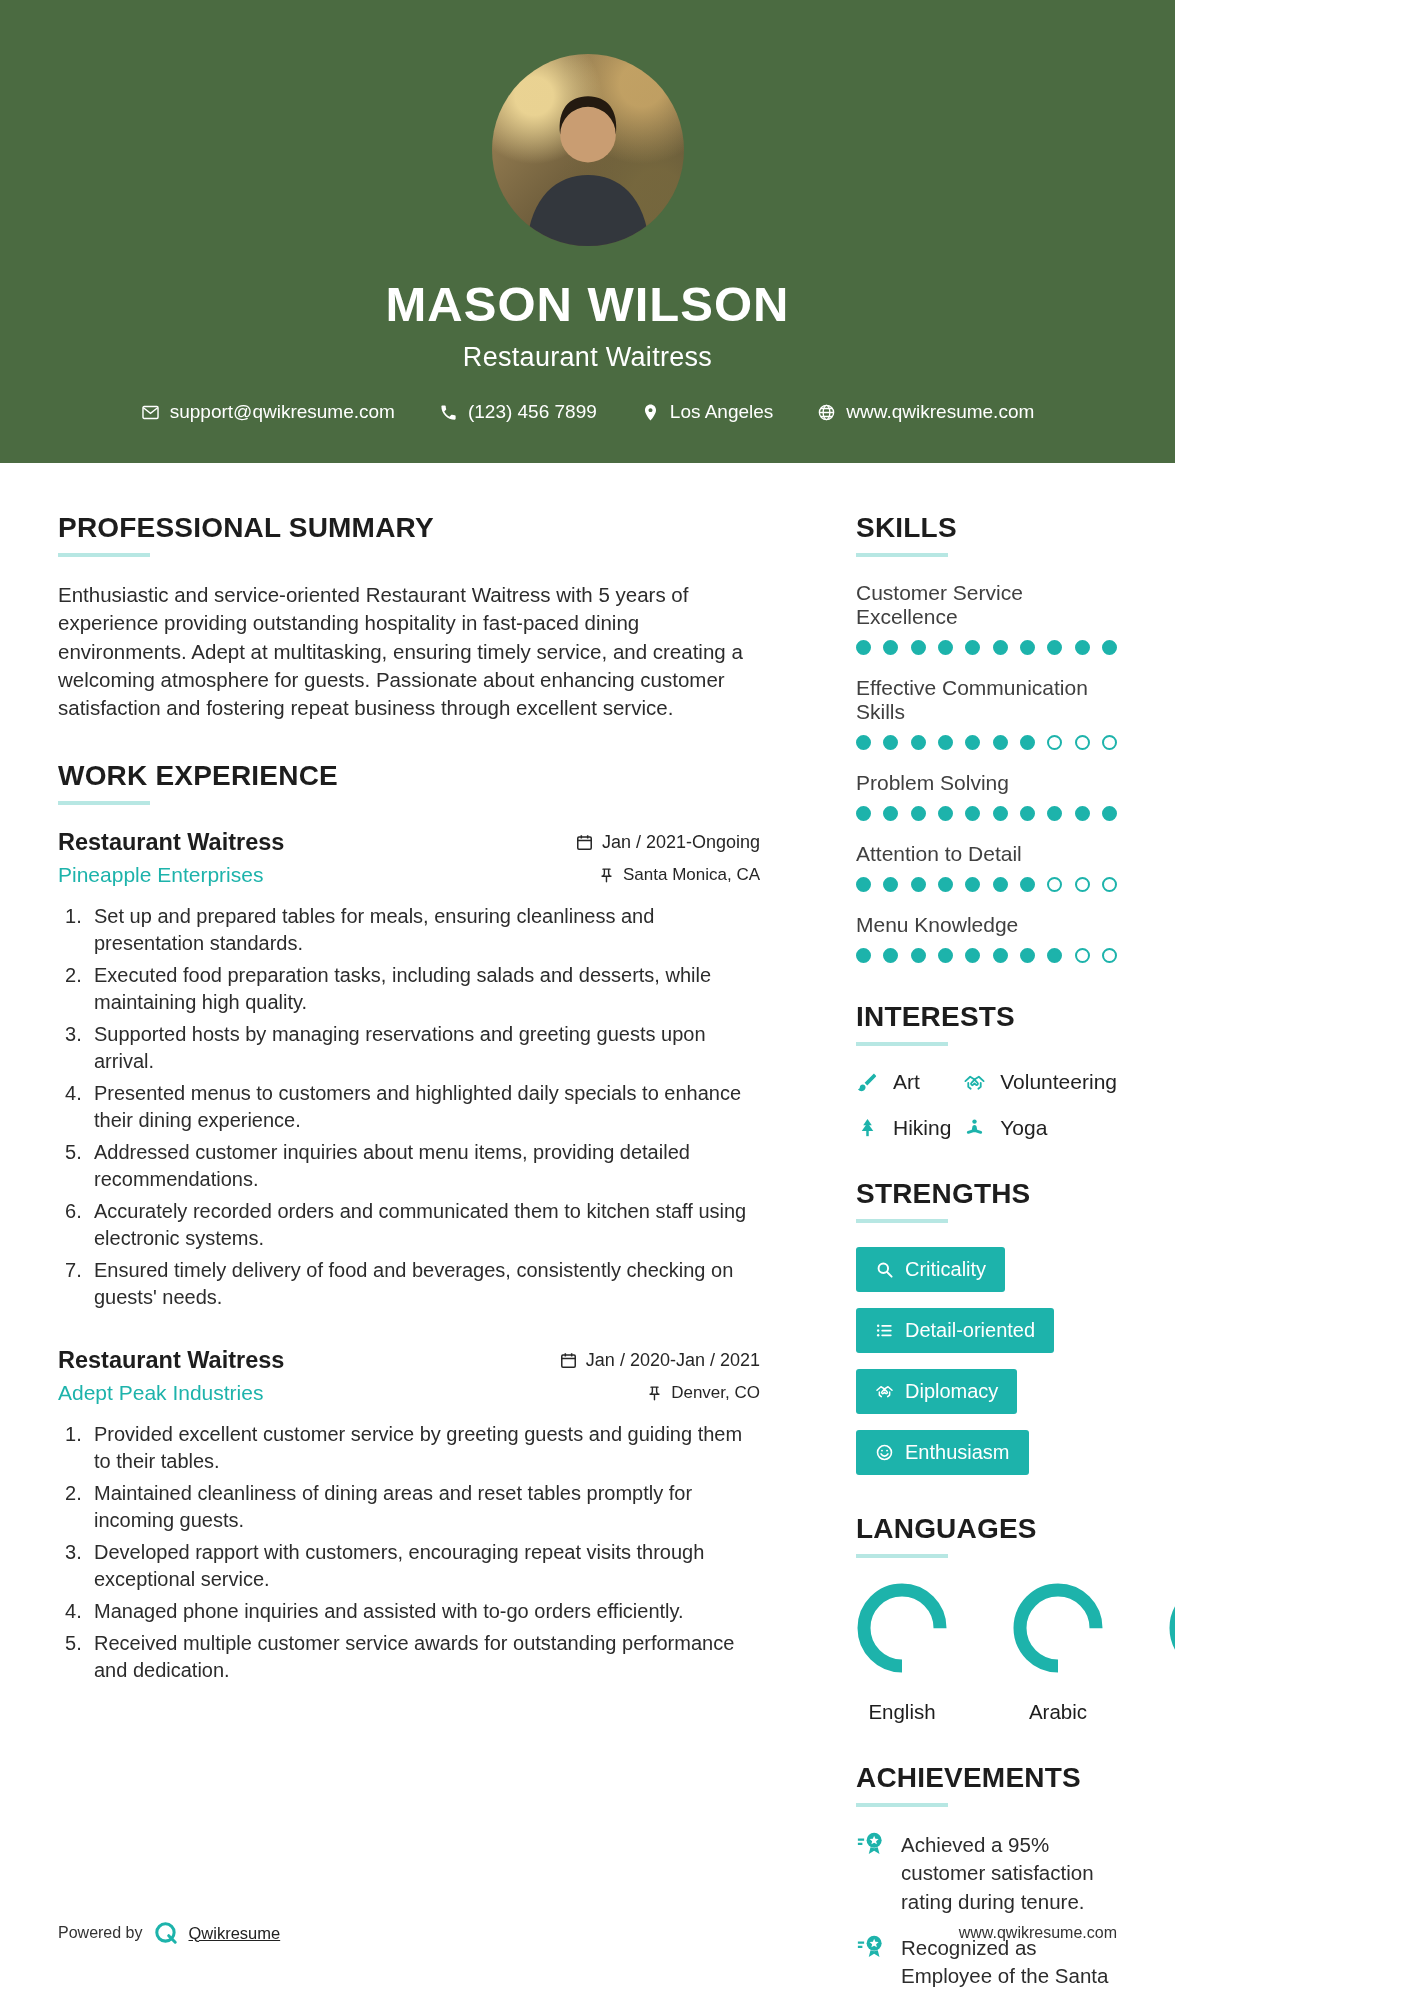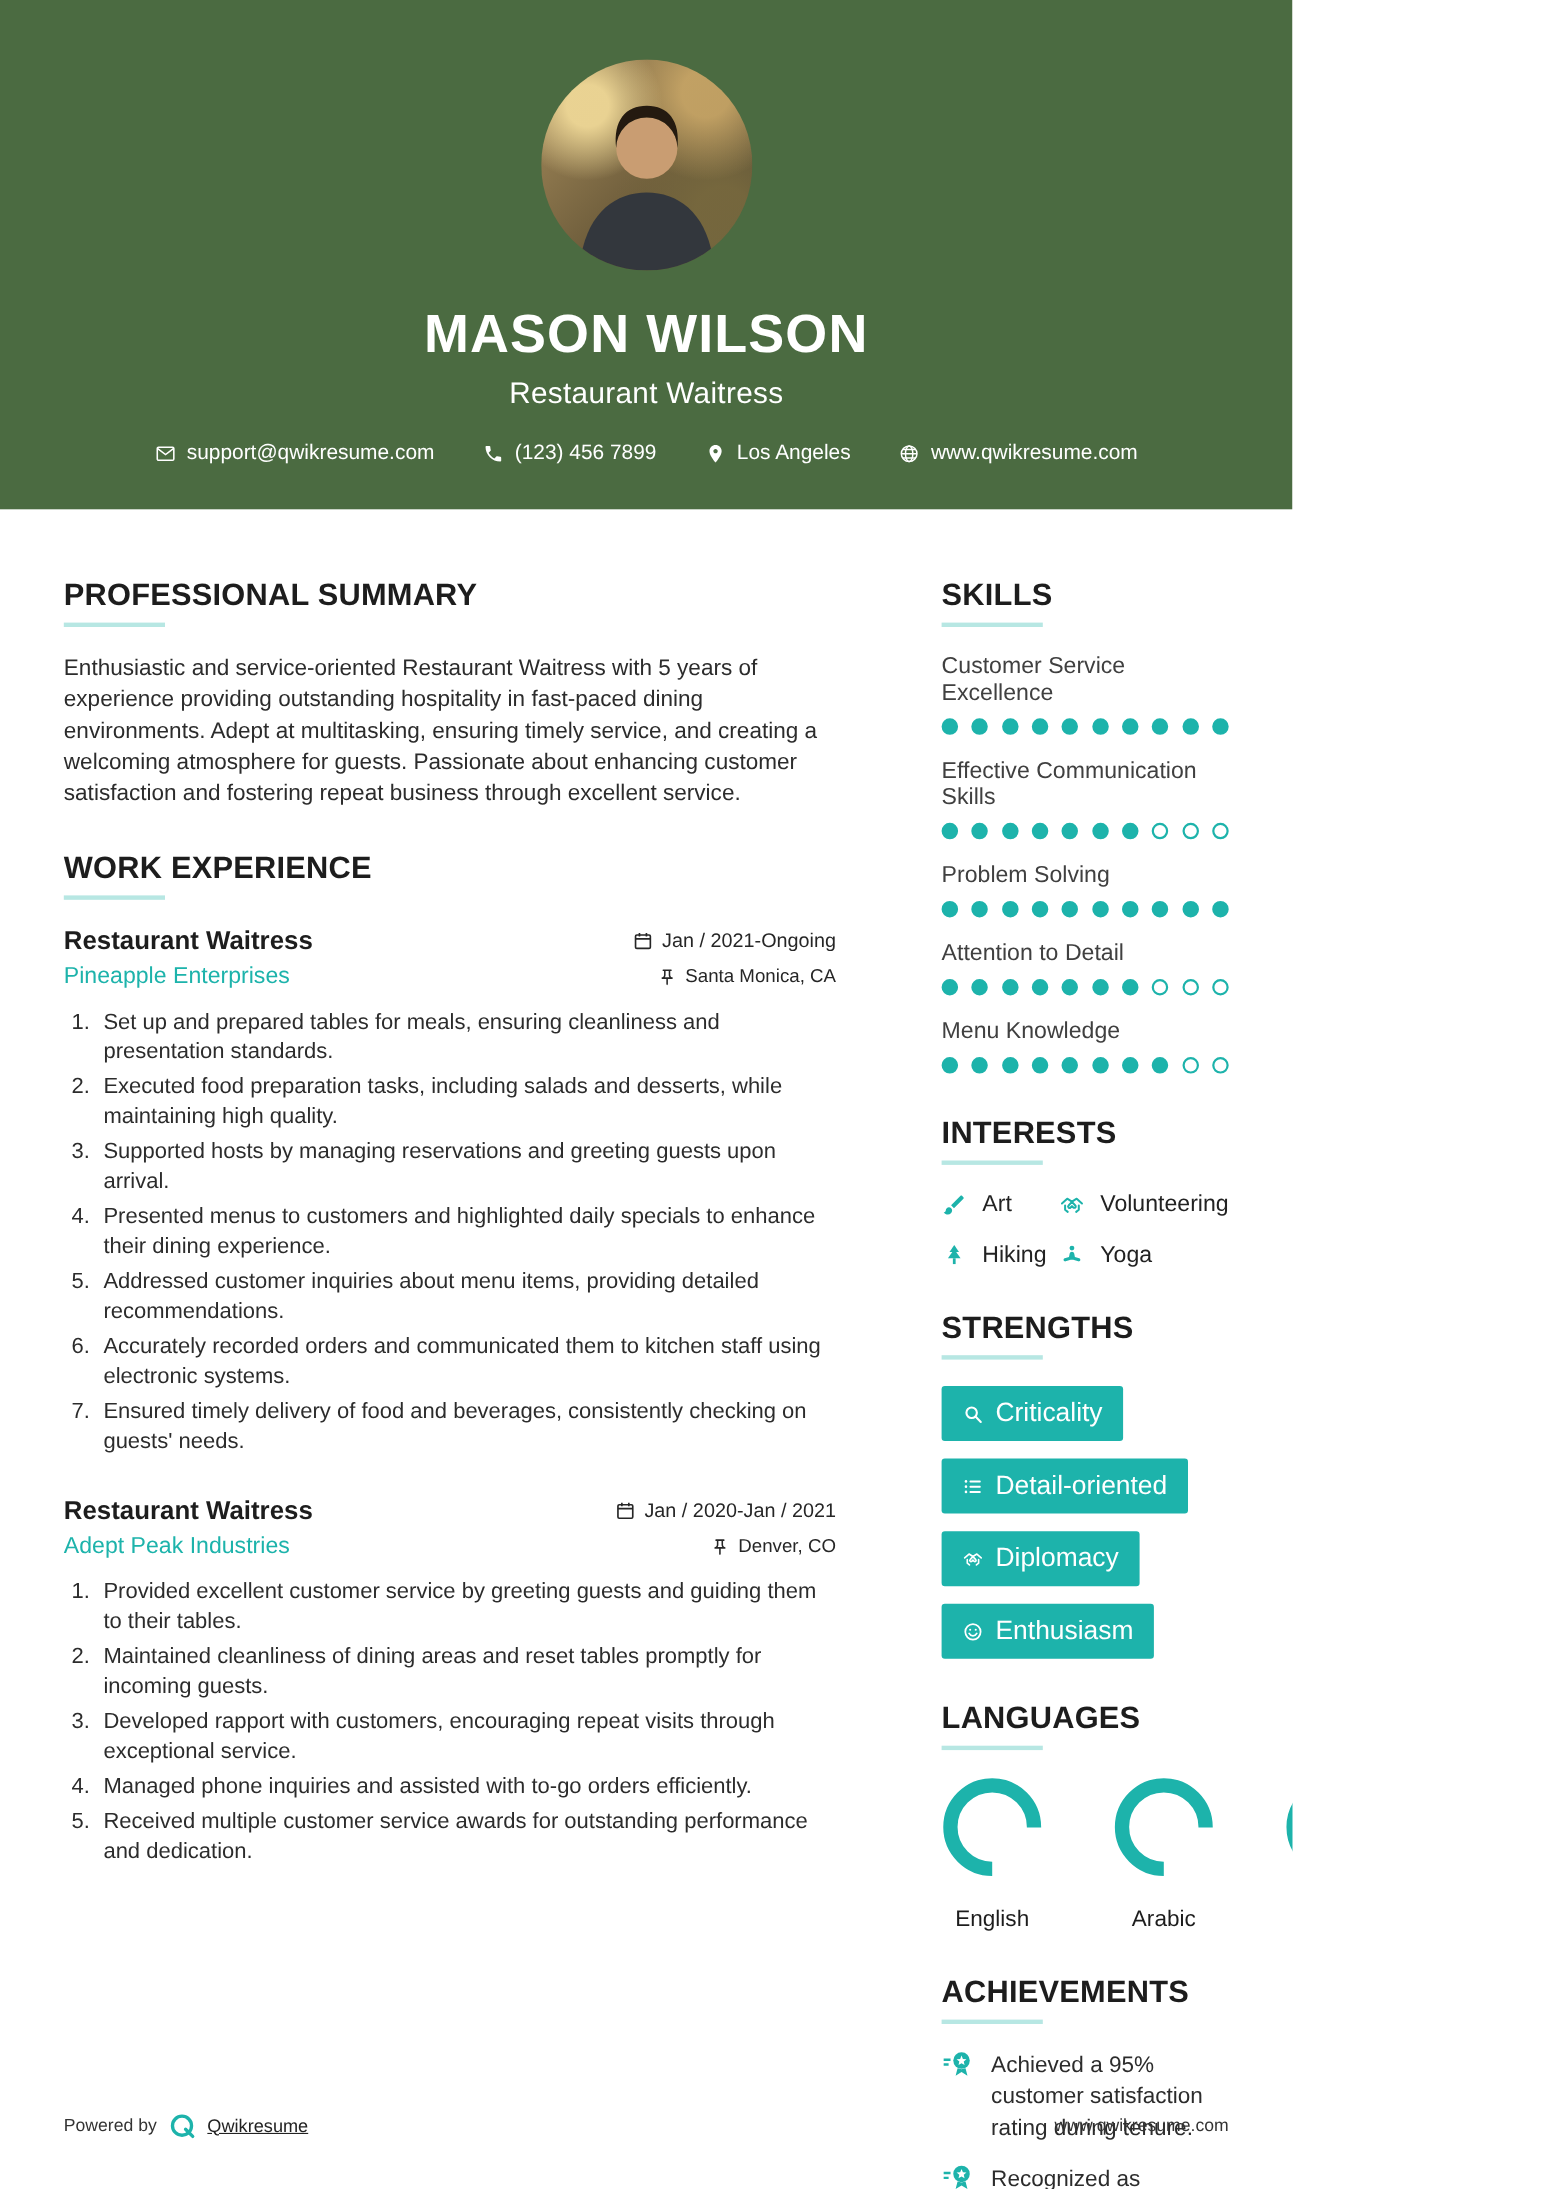--- a/index.html
+++ b/index.html
@@ -34,21 +34,21 @@
   .contact-item .icon{width:19px;height:19px;color:#fff;}
 
   .icon{display:inline-block;line-height:0;color:inherit;}
   .icon svg{width:100%;height:100%;display:block;}
 
   
   main.bodyarea{display:flex;padding:46px 58px 0;gap:96px;}
   .col-left{flex:0 0 702px;width:702px;}
   .col-right{flex:1;min-width:0;}
   .sec{margin-bottom:38px;}
-  .sec-h{margin:16px 0 9px;font-size:28px;font-weight:700;color:var(--ink);letter-spacing:.2px;}
+  .sec-h{margin:3px 0 9px;font-size:28px;font-weight:700;color:var(--ink);letter-spacing:.2px;}
   .sec-underline{width:92px;height:4px;background:var(--accent-light);margin-bottom:24px;}
 
   .summary-text{margin:0;font-size:20.5px;line-height:1.38;}
 
   
   .job{margin-bottom:36px;}
   .job-row1{display:flex;justify-content:space-between;align-items:center;}
   .job-title{margin:0;font-size:23.5px;font-weight:700;color:var(--ink);}
   .job-meta{display:flex;align-items:center;gap:8px;font-size:18px;color:#262626;white-space:nowrap;}
   .job-meta .icon{width:19px;height:19px;color:#262626;}
@@ -69,21 +69,21 @@
   .dot.filled{background:var(--accent);}
 
   
   .interests-grid{display:grid;grid-template-columns:1fr 1fr;row-gap:22px;margin-top:4px;}
   .interest{display:flex;align-items:center;gap:14px;font-size:21px;color:#222;}
   .interest .icon{width:23px;height:23px;color:var(--accent);}
 
   
   .strengths-wrap{display:flex;flex-wrap:wrap;gap:16px;margin-top:6px;}
   .strength-pill{display:inline-flex;align-items:center;gap:11px;background:var(--accent);color:#fff;
-    font-size:24px;padding:11px 19px;border-radius:3px;}
+    font-size:20px;padding:11px 19px;border-radius:3px;}
   .strength-pill .icon{width:19px;height:19px;color:#fff;}
 
   
   .languages-row{display:flex;gap:64px;margin-top:10px;}
   .language{display:flex;flex-direction:column;align-items:center;gap:16px;}
   .arc{fill:none;stroke:var(--accent);stroke-width:13;}
   .language-name{font-size:20.5px;color:var(--ink);margin-top:10px;}
 
   
   .achievement{display:flex;gap:15px;align-items:flex-start;margin-bottom:18px;}

